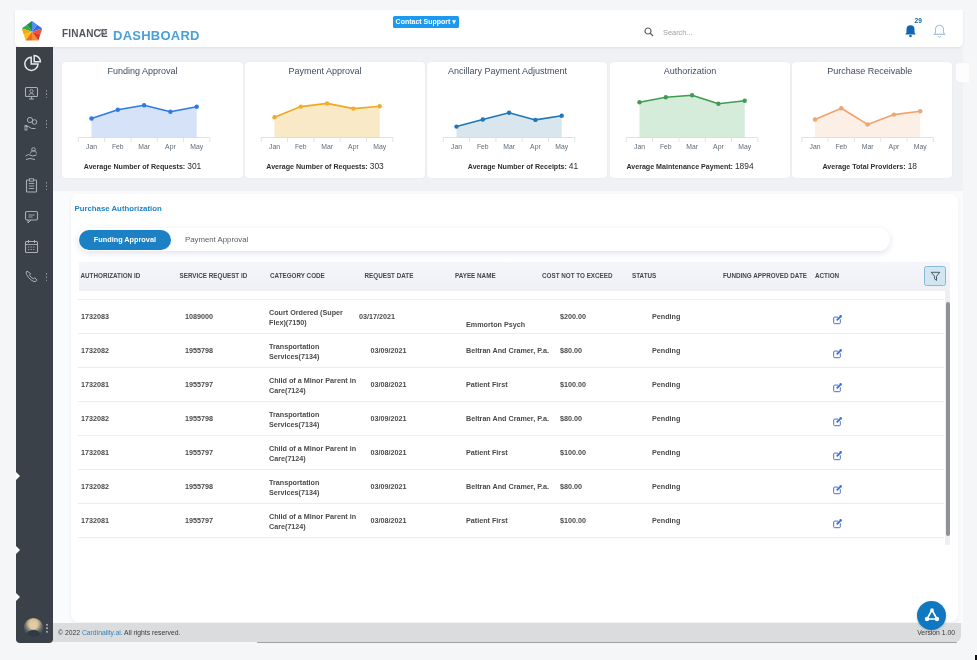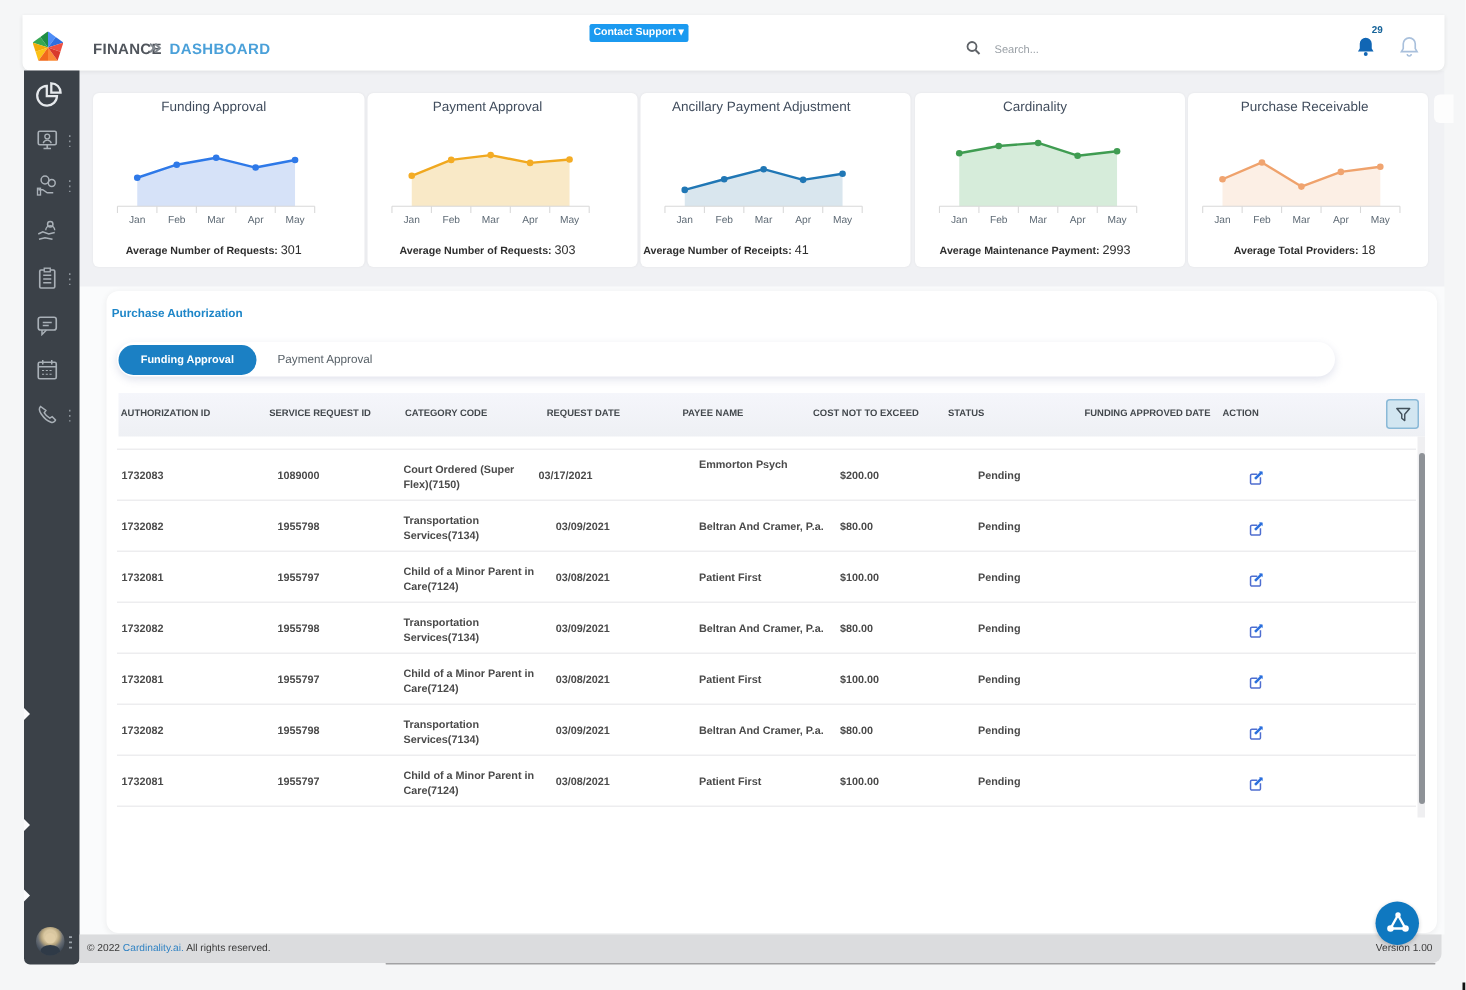--- a/index.html
+++ b/index.html
@@ -30,21 +30,21 @@
       <path d="M9.5,10.2 L1.6,12.8 L-0.3,7.0 Z" fill="#f2ac08"></path>
       <path d="M9.5,10.2 L15.6,18.5 L9.5,18.5 Z" fill="#fb8a35"></path>
       <path d="M9.5,10.2 L9.5,18.5 L3.4,18.5 Z" fill="#f26a1b"></path>
       <path d="M9.5,10.2 L19.3,7.0 L17.4,12.8 Z" fill="#ee5042"></path>
       <path d="M9.5,10.2 L17.4,12.8 L15.6,18.5 Z" fill="#d93a2d"></path>
     </svg>
   <div class="abs" style="left:62px;top:27.5px;font-size:10px;font-weight:bold;color:#50555c;letter-spacing:0.2px">FINANCE</div>
   <svg width="9" height="8" viewBox="0 0 9 8" style="position:absolute;left:99px;top:28px">
     <path d="M1 1.2 L4 4 L1 6.8 M4.5 1.2 L7.5 4 L4.5 6.8" fill="none" stroke="#81878e" stroke-width="1.4"></path>
   </svg>
-  <div class="abs" style="left:113px;top:27.5px;font-size:10px;font-weight:bold;color:#4aa0d9;letter-spacing:0.25px">DASHBOARD</div>
+  <div class="abs" style="left:113px;top:27.5px;font-size:13px;font-weight:bold;color:#4aa0d9;letter-spacing:0.25px">DASHBOARD</div>
   <div class="abs" style="left:393px;top:15.5px;width:65.5px;height:12.5px;background:#1b9af0;border-radius:1.5px;color:#fff;font-size:7px;font-weight:bold;text-align:center;line-height:12.5px">Contact Support ▾</div>
   <svg width="10" height="10" viewBox="0 0 10 10" style="position:absolute;left:644px;top:26.5px">
     <circle cx="4" cy="4" r="3" fill="none" stroke="#5f6368" stroke-width="1.2"></circle>
     <line x1="6.3" y1="6.3" x2="9" y2="9" stroke="#5f6368" stroke-width="1.3"></line>
   </svg>
   <div class="abs" style="left:663px;top:27.5px;font-size:7.4px;color:#9aa0a6">Search...</div>
   <svg width="13" height="14" viewBox="0 0 13 14" style="position:absolute;left:904px;top:24px">
     <path d="M6.5 1.2 a4 4 0 0 1 4 4 v3.2 l1.2 2 h-10.4 l1.2 -2 v-3.2 a4 4 0 0 1 4 -4 z" fill="#1166b4"></path>
     <circle cx="6.5" cy="12" r="1.3" fill="#1166b4"></circle>
   </svg>
@@ -117,23 +117,23 @@
       <circle cx="55.8" cy="29.5" r="2.2" fill="#2077b5"></circle>
       <circle cx="82.1" cy="22.8" r="2.2" fill="#2077b5"></circle>
       <circle cx="108.4" cy="29.9" r="2.2" fill="#2077b5"></circle>
       <circle cx="134.7" cy="25.8" r="2.2" fill="#2077b5"></circle>
       <text x="29.5" y="58.5" text-anchor="middle" font-size="6.8" fill="#5f6b76" font-family="Liberation Sans, sans-serif">Jan</text>
       <text x="55.8" y="58.5" text-anchor="middle" font-size="6.8" fill="#5f6b76" font-family="Liberation Sans, sans-serif">Feb</text>
       <text x="82.1" y="58.5" text-anchor="middle" font-size="6.8" fill="#5f6b76" font-family="Liberation Sans, sans-serif">Mar</text>
       <text x="108.4" y="58.5" text-anchor="middle" font-size="6.8" fill="#5f6b76" font-family="Liberation Sans, sans-serif">Apr</text>
       <text x="134.7" y="58.5" text-anchor="middle" font-size="6.8" fill="#5f6b76" font-family="Liberation Sans, sans-serif">May</text>
     </svg>
-    <div class="avg" style="left:394px;width:180px">Average Number of Receipts: <span class="avgnum">41</span></div>
+    <div class="avg" style="left:433px;width:180px">Average Number of Receipts: <span class="avgnum">41</span></div>
     <div class="card" style="left:609.5px;width:180px"></div>
-    <div class="ctitle" style="left:600.0px;width:180px">Cardinality</div>
+    <div class="ctitle" style="left:600.0px;width:180px">Authorization</div>
     <svg width="180" height="70" viewBox="0 0 180 70" style="position:absolute;left:609.5px;top:89.5px">
       <path d="M29.5,47.5 L29.5,12.2 L55.8,7.3 L82.1,5.3 L108.4,13.8 L134.7,10.8 L134.7,47.5 Z" fill="#d6ecda"></path>
       <line x1="16.3" y1="47.5" x2="147.8" y2="47.5" stroke="#d8d8d8" stroke-width="0.8"></line>
       <line x1="16.3" y1="47.5" x2="16.3" y2="52.0" stroke="#d8d8d8" stroke-width="0.7"></line>
       <line x1="42.6" y1="47.5" x2="42.6" y2="52.0" stroke="#d8d8d8" stroke-width="0.7"></line>
       <line x1="68.9" y1="47.5" x2="68.9" y2="52.0" stroke="#d8d8d8" stroke-width="0.7"></line>
       <line x1="95.2" y1="47.5" x2="95.2" y2="52.0" stroke="#d8d8d8" stroke-width="0.7"></line>
       <line x1="121.5" y1="47.5" x2="121.5" y2="52.0" stroke="#d8d8d8" stroke-width="0.7"></line>
       <line x1="147.8" y1="47.5" x2="147.8" y2="52.0" stroke="#d8d8d8" stroke-width="0.7"></line>
       <polyline points="29.5,12.2 55.8,7.3 82.1,5.3 108.4,13.8 134.7,10.8" fill="none" stroke="#3f9c51" stroke-width="1.6" stroke-linejoin="round"></polyline>
@@ -141,21 +141,21 @@
       <circle cx="55.8" cy="7.3" r="2.2" fill="#3f9c51"></circle>
       <circle cx="82.1" cy="5.3" r="2.2" fill="#3f9c51"></circle>
       <circle cx="108.4" cy="13.8" r="2.2" fill="#3f9c51"></circle>
       <circle cx="134.7" cy="10.8" r="2.2" fill="#3f9c51"></circle>
       <text x="29.5" y="58.5" text-anchor="middle" font-size="6.8" fill="#5f6b76" font-family="Liberation Sans, sans-serif">Jan</text>
       <text x="55.8" y="58.5" text-anchor="middle" font-size="6.8" fill="#5f6b76" font-family="Liberation Sans, sans-serif">Feb</text>
       <text x="82.1" y="58.5" text-anchor="middle" font-size="6.8" fill="#5f6b76" font-family="Liberation Sans, sans-serif">Mar</text>
       <text x="108.4" y="58.5" text-anchor="middle" font-size="6.8" fill="#5f6b76" font-family="Liberation Sans, sans-serif">Apr</text>
       <text x="134.7" y="58.5" text-anchor="middle" font-size="6.8" fill="#5f6b76" font-family="Liberation Sans, sans-serif">May</text>
     </svg>
-    <div class="avg" style="left:600.0px;width:180px">Average Maintenance Payment: <span class="avgnum">2993</span></div>
+    <div class="avg" style="left:600.0px;width:180px">Average Maintenance Payment: <span class="avgnum">1894</span></div>
     <div class="card" style="left:792px;width:159.5px"></div>
     <div class="ctitle" style="left:790px;width:159.5px">Purchase Receivable</div>
     <svg width="159.5" height="70" viewBox="0 0 159.5 70" style="position:absolute;left:792px;top:89.5px">
       <path d="M23.0,47.5 L23.0,29.5 L49.3,18.3 L75.6,34.4 L101.9,24.6 L128.2,21.2 L128.2,47.5 Z" fill="#fcefe5"></path>
       <line x1="9.8" y1="47.5" x2="141.3" y2="47.5" stroke="#d8d8d8" stroke-width="0.8"></line>
       <line x1="9.8" y1="47.5" x2="9.8" y2="52.0" stroke="#d8d8d8" stroke-width="0.7"></line>
       <line x1="36.1" y1="47.5" x2="36.1" y2="52.0" stroke="#d8d8d8" stroke-width="0.7"></line>
       <line x1="62.4" y1="47.5" x2="62.4" y2="52.0" stroke="#d8d8d8" stroke-width="0.7"></line>
       <line x1="88.7" y1="47.5" x2="88.7" y2="52.0" stroke="#d8d8d8" stroke-width="0.7"></line>
       <line x1="115.0" y1="47.5" x2="115.0" y2="52.0" stroke="#d8d8d8" stroke-width="0.7"></line>
@@ -192,21 +192,21 @@
   <div class="abs" style="left:924px;top:265.5px;width:21.5px;height:20.5px;background:#d2e6f1;border:1px solid #8ab9d7;border-radius:2.5px">
     <svg width="11" height="11" viewBox="0 0 11 11" style="position:absolute;left:4.5px;top:4.5px">
       <path d="M1.2 1.3 h8.6 l-3.3 3.9 v4.2 l-2 -1.6 v-2.6 z" fill="none" stroke="#42505a" stroke-width="0.95" stroke-linejoin="round"></path>
     </svg>
   </div>
   <div style="position:absolute;left:78px;top:298.5px;width:866px;height:34px;border-top:1px solid #ededef"></div>
     <div class="cell" style="left:81px;top:312.0px">1732083</div>
     <div class="cell" style="left:185px;top:312.0px">1089000</div>
     <div class="cell" style="left:269px;top:307.5px;width:92px;line-height:10px">Court Ordered (Super<br>Flex)(7150)</div>
     <div class="cell" style="left:359px;top:312.0px">03/17/2021</div>
-    <div class="cell" style="left:466px;top:305px">Emmorton Psych</div>
+    <div class="cell" style="left:466px;top:320px">Emmorton Psych</div>
     <div class="cell" style="left:560px;top:312.0px">$200.00</div>
     <div class="cell" style="left:652px;top:312.0px">Pending</div>
     <div style="position:absolute;left:831.5px;top:311.0px"><svg width="11" height="11" viewBox="0 0 11 11">
         <path d="M8.3 5.2 v3.6 a0.9 0.9 0 0 1 -0.9 0.9 H2.6 a0.9 0.9 0 0 1 -0.9 -0.9 V4 a0.9 0.9 0 0 1 0.9 -0.9 h3.6" fill="none" stroke="#4f6ed0" stroke-width="1"></path>
         <path d="M4.7 6.3 L9.2 1.8" stroke="#2a6fdd" stroke-width="1.7"></path>
         <path d="M7.2 1.3 h2.5 v2.5 z" fill="#2a6fdd"></path>
       </svg></div>
     <div style="position:absolute;left:78px;top:332.5px;width:866px;height:34px;border-top:1px solid #ededef"></div>
     <div class="cell" style="left:81px;top:346.0px">1732082</div>
     <div class="cell" style="left:185px;top:346.0px">1955798</div>

